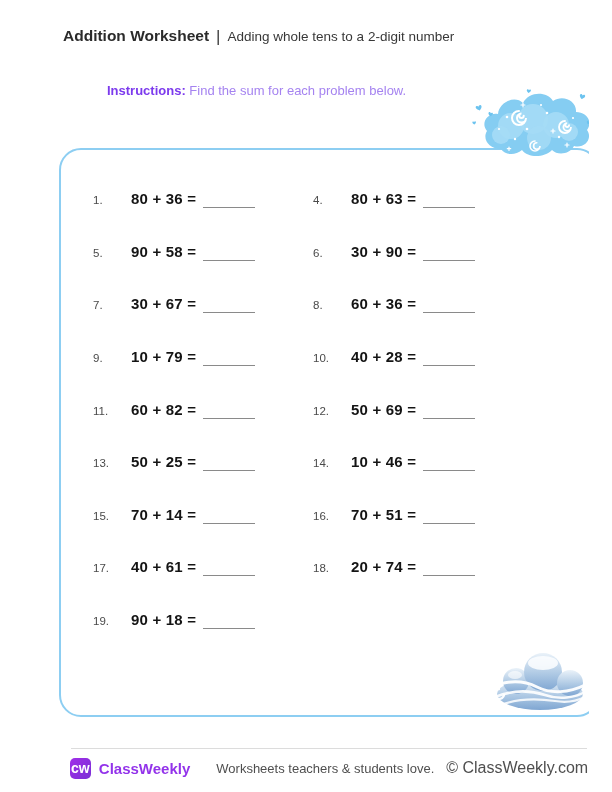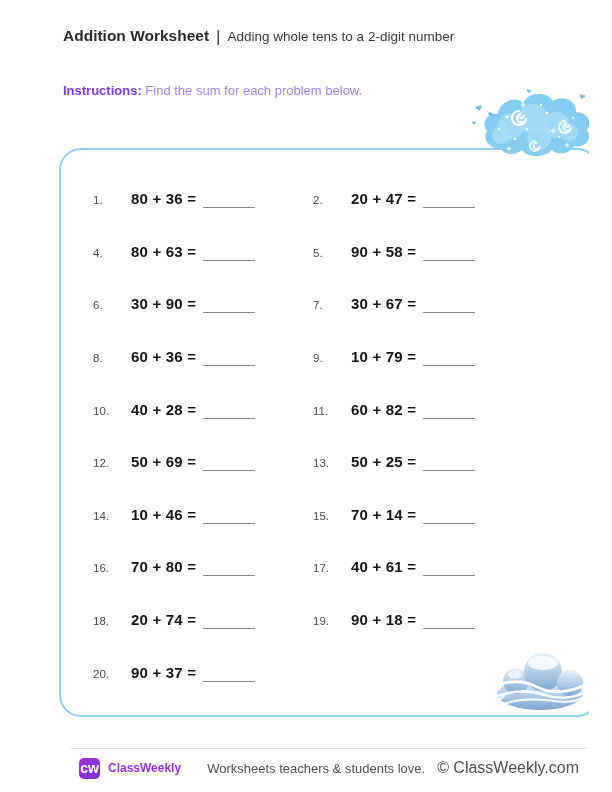--- a/index.html
+++ b/index.html
@@ -15,21 +15,21 @@
   }
 
   
   .header { position: absolute; left: 40px; top: 27px; white-space: nowrap; }
   .header .title { font-size: 15.5px; font-weight: 700; color: #2b2b2b; }
   .header .sep { font-size: 17px; font-weight: 300; color: #3c3c3c; margin: 0 7px; vertical-align: -1px; }
   .header .subtitle { font-size: 13.5px; color: #383838; }
 
   
   .instructions { position: absolute; left: 40px; top: 83px; font-size: 13px; white-space: nowrap; }
-  .instructions .ilabel { color: #7C3AED; font-weight: 700; }
+  .instructions .ilabel { color: #7C3AED; font-weight: 700; margin-left: 44px; }
   .instructions .itext { color: #A583F0; }
 
   
   .problem-box {
     position: absolute; left: 36px; top: 148px; width: 540px; height: 569px;
     border: 2px solid #8DCEF2; border-radius: 22px; background: #ffffff;
   }
   .problems-grid {
     position: absolute; left: 36px; top: 148px; width: 540px; height: 569px;
     padding: 25px 11px 0 34px;
@@ -57,21 +57,21 @@
     position: absolute; left: 0; top: 754px; width: 612px; height: 28px;
     display: flex; justify-content: center; align-items: center;
   }
   .logo {
     width: 21px; height: 21px; border-radius: 5px;
     background: linear-gradient(135deg, #A02FE8, #7B2FD6);
     color: #ffffff; font-weight: 700; font-size: 14px;
     display: flex; align-items: center; justify-content: center;
     flex: 0 0 auto;
   }
-  .brand { font-size: 12px; font-weight: 700; color: #9333EA; margin-left: 8px; }
+  .brand { font-size: 15px; font-weight: 700; color: #9333EA; margin-left: 8px; }
   .tagline { font-size: 13px; color: #4f4f4f; margin-left: 26px; }
   .copyright { font-size: 16px; color: #4f4f4f; margin-left: 12px; }
 </style>
 </head>
 <body>
 
 <div class="page">
 
   <div class="header">
     <span class="title">Addition Worksheet</span><span class="sep">|</span><span class="subtitle">Adding whole tens to a 2-digit number</span>
@@ -82,23 +82,20 @@
     <span class="itext">Find the sum for each problem below.</span>
   </div>
 
   <div class="problem-box"></div>
 
   <div class="problems-grid">
     <div class="problem">
       <span class="pnum">1.</span><span class="pexp">80 + 36 =</span><span class="pblank"></span>
     </div>
 
-    <div class="problem">
-      <span class="pnum">2.</span><span class="pexp">20 + 47 =</span><span class="pblank"></span>
-    </div>
 
 
     <div class="problem">
       <span class="pnum">4.</span><span class="pexp">80 + 63 =</span><span class="pblank"></span>
     </div>
 
     <div class="problem">
       <span class="pnum">5.</span><span class="pexp">90 + 58 =</span><span class="pblank"></span>
     </div>
 
@@ -136,38 +133,35 @@
 
     <div class="problem">
       <span class="pnum">14.</span><span class="pexp">10 + 46 =</span><span class="pblank"></span>
     </div>
 
     <div class="problem">
       <span class="pnum">15.</span><span class="pexp">70 + 14 =</span><span class="pblank"></span>
     </div>
 
     <div class="problem">
-      <span class="pnum">16.</span><span class="pexp">70 + 80 =</span><span class="pblank"></span>
+      <span class="pnum">16.</span><span class="pexp">70 + 51 =</span><span class="pblank"></span>
     </div>
 
     <div class="problem">
       <span class="pnum">17.</span><span class="pexp">40 + 61 =</span><span class="pblank"></span>
     </div>
 
     <div class="problem">
       <span class="pnum">18.</span><span class="pexp">20 + 74 =</span><span class="pblank"></span>
     </div>
 
     <div class="problem">
       <span class="pnum">19.</span><span class="pexp">90 + 18 =</span><span class="pblank"></span>
     </div>
 
-    <div class="problem">
-      <span class="pnum">20.</span><span class="pexp">90 + 37 =</span><span class="pblank"></span>
-    </div>
   </div>
 
   <svg class="cloud-top" width="134" height="80" viewBox="0 0 134 80">
     <defs>
       <path id="heart" d="M0,1.8 C-0.5,0.2 -3,0 -3,2 C-3,3.6 -1,5 0,5.8 C1,5 3,3.6 3,2 C3,0 0.5,0.2 0,1.8 Z"></path>
     </defs>
 
     <path d="M32,64 C20,64 13,54 18,46 C11,38 19,27 29,29 C30,17 46,10 54,18 C60,6 78,6 84,16 C94,9 108,16 107,27 C118,27 124,37 118,45 C124,53 116,64 105,61 C101,69 89,71 83,65 C75,73 59,73 53,65 C46,71 36,70 32,64 Z" fill="#85CDF2"></path>
     <circle cx="42" cy="41" r="13" fill="#A5DBF6" opacity="0.9"></circle>
     <circle cx="64" cy="34" r="15" fill="#A5DBF6" opacity="0.9"></circle>

